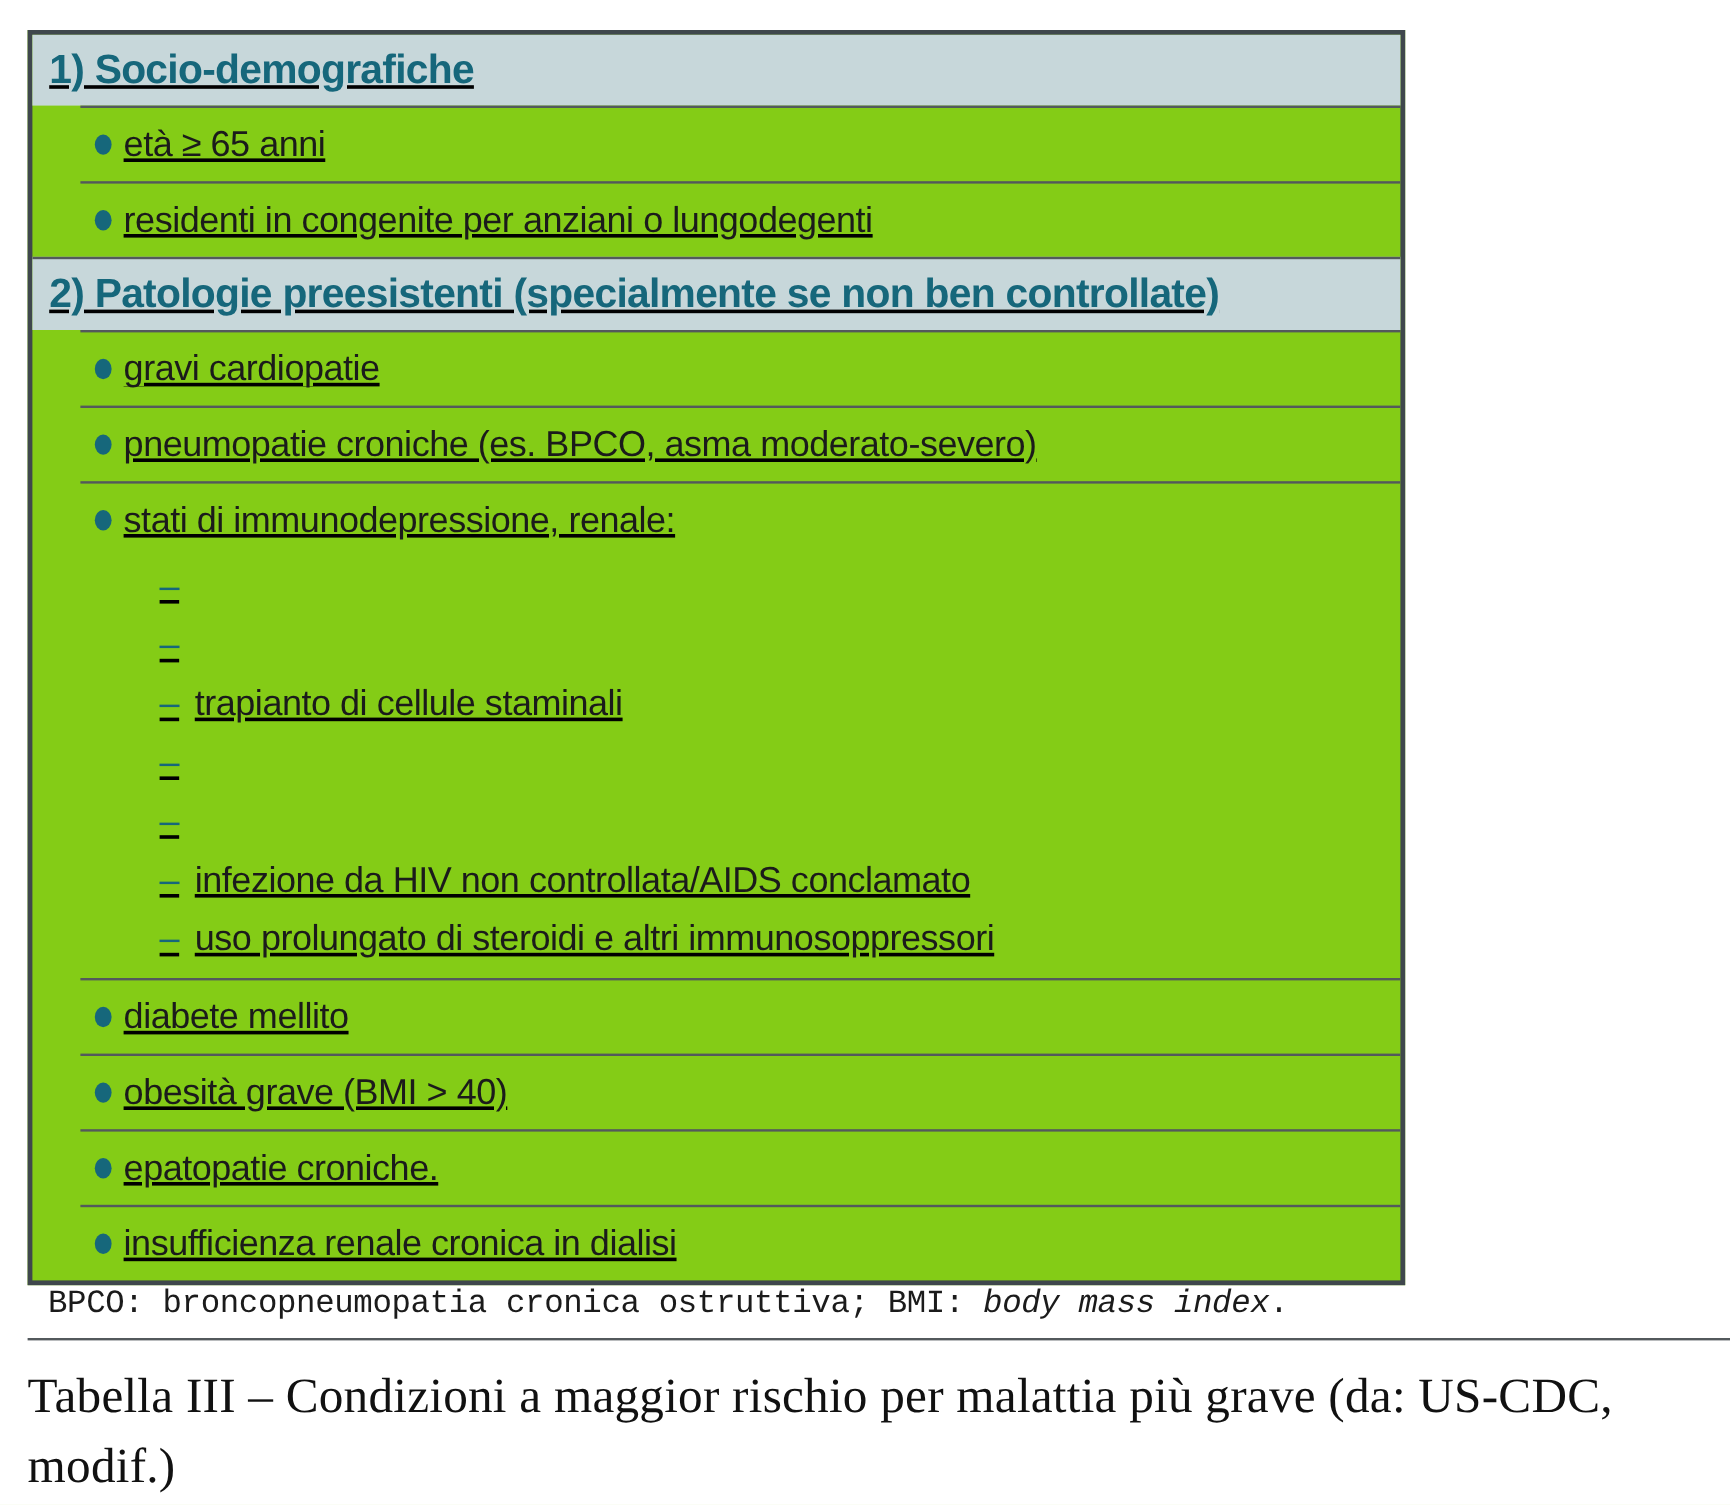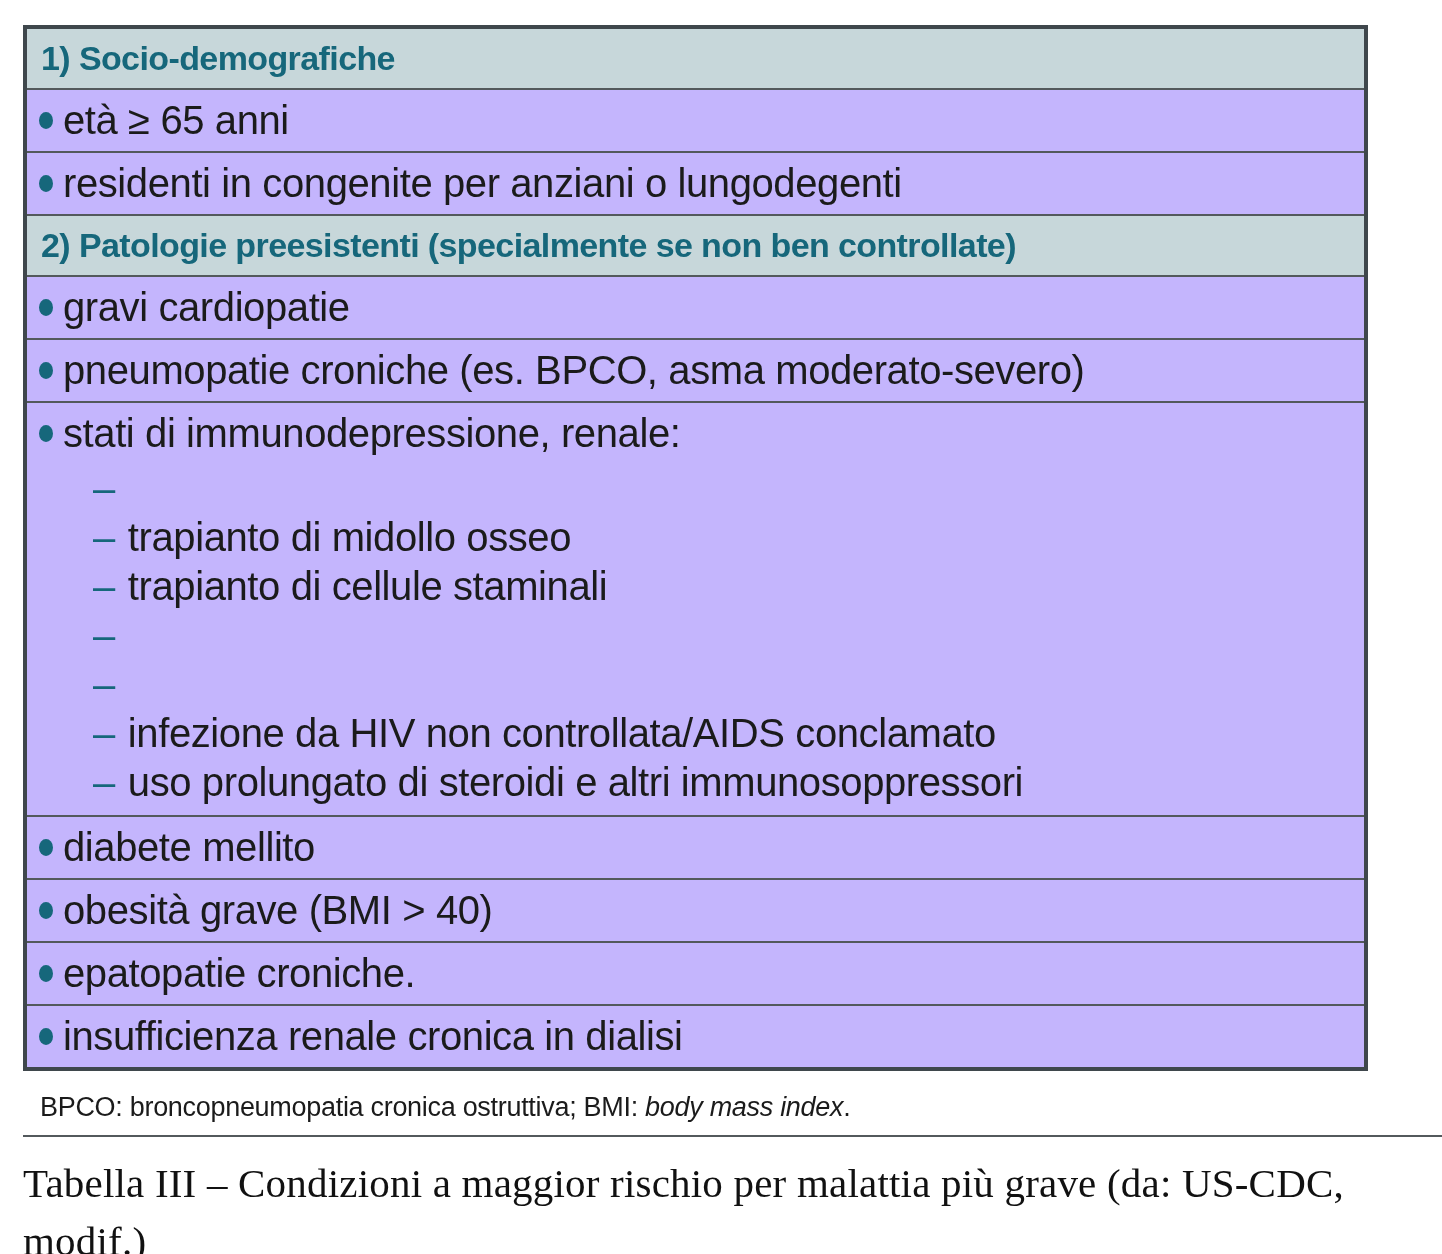--- a/index.html
+++ b/index.html
@@ -14,41 +14,43 @@
     font-family: "Liberation Sans", sans-serif;
     -webkit-font-smoothing: antialiased;
   }
   .page {
     position: absolute;
     left: 23px;
     top: 25px;
     width: 1419px;
   }
   .risk-table {
-    width: 1345px;
+    width: 1148px;
     box-sizing: border-box;
     border: 4px solid var(--border-outer, #3f474c);
-    background: #c4b5fd;
+    background: #84cc16;
+    text-decoration: underline;
   }
   .row { border-top: 2px solid var(--border-inner, #53595c); }
   .row:first-child { border-top: none; }
   .row.header {
     background: var(--header-bg, #c7d7da);
     color: var(--accent-teal, #16677b);
     font-weight: bold;
     font-size: 34px;
     letter-spacing: -0.6px;
     padding: 10px 16px 11px 14px;
     line-height: 38px;
   }
   .row.item {
     color: var(--body-text, #1b1b1b);
-    font-size: 40px;
+    font-size: 30px;
     letter-spacing: -0.4px;
     padding: 0 16px 0 12px;
+    margin-left: 40px;
   }
   .main-line {
     display: flex;
     align-items: center;
     min-height: 61px;
   }
   .bullet {
     flex: none;
     width: 14px;
     height: 17px;
@@ -66,22 +68,23 @@
   }
   .dash {
     color: var(--accent-teal, #16677b);
     margin-right: 13px;
     flex: none;
   }
   .footnote {
     font-size: 27px;
     letter-spacing: -0.3px;
     color: var(--body-text, #1b1b1b);
-    padding: 20px 0 12px 17px;
+    padding: 0 0 12px 17px;
     line-height: 32px;
+    font-family: Liberation Mono, monospace;
   }
   .footnote .it { font-style: italic; }
   .rule {
     width: 1419px;
     height: 2px;
     background: var(--border-inner, #53595c);
   }
   .caption {
     margin-top: 17px;
     width: 1415px;
@@ -128,21 +131,20 @@
         <div class="main-line">
           <span class="bullet"></span>
           <span class="row-text">stati di immunodepressione, renale:</span>
         </div>
         <div class="sublist">
           <div class="subitem">
             <span class="dash">–</span>
           </div>
           <div class="subitem">
             <span class="dash">–</span>
-            <span class="sub-text">trapianto di midollo osseo</span>
           </div>
           <div class="subitem">
             <span class="dash">–</span>
             <span class="sub-text">trapianto di cellule staminali</span>
           </div>
           <div class="subitem">
             <span class="dash">–</span>
           </div>
           <div class="subitem">
             <span class="dash">–</span>

